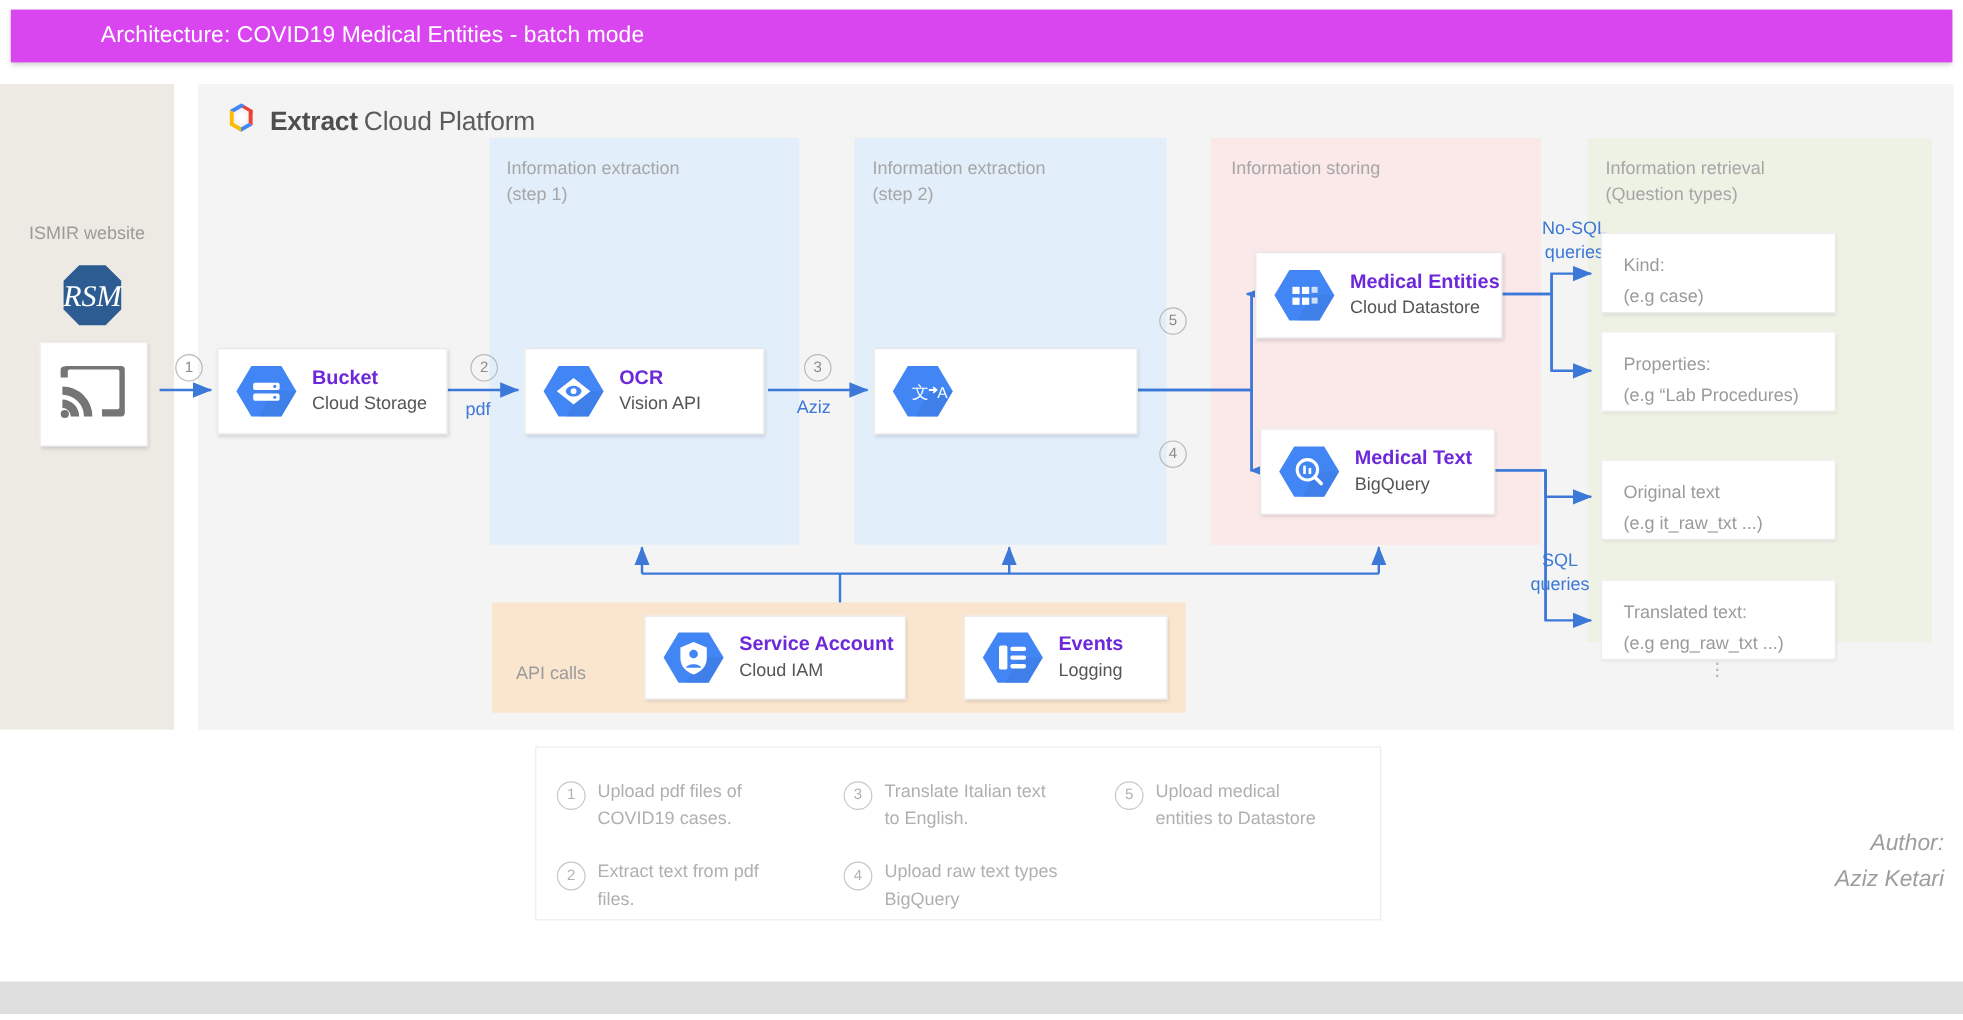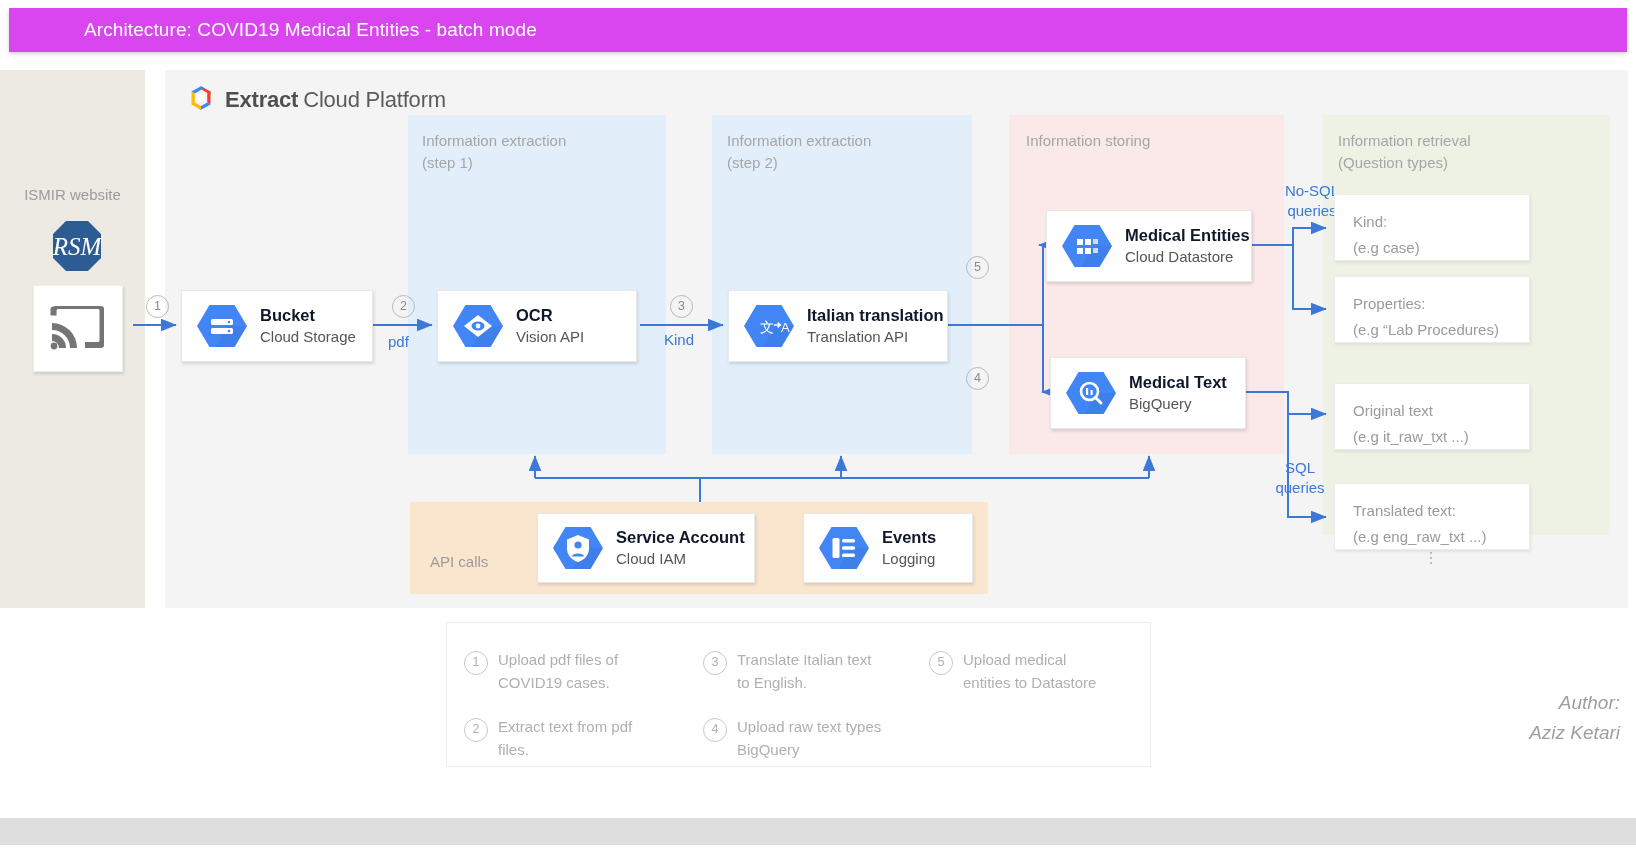--- a/index.html
+++ b/index.html
@@ -52,21 +52,21 @@
     position:absolute;background:#ffffff;
     border:1px solid #e8e8e8;
     box-shadow:1px 2px 3px rgba(0,0,0,.13);
     display:flex;align-items:center;
   }
   .card .hexwrap{
     width:52px;height:52px;flex:0 0 52px;margin-left:14px;
     display:flex;align-items:center;justify-content:center;
   }
   .card .txt{margin-left:12px;}
-  .card .ttl{font-size:16.5px;color:#0f172a;font-weight:bold;line-height:22px;white-space:nowrap;}
+  .card .ttl{font-size:16.5px;color:#6d28d9;font-weight:bold;line-height:22px;white-space:nowrap;}
   .card .sub{font-size:15px;color:#555;line-height:22px;white-space:nowrap;}
   .hexsvg{display:block;}
 
   
   .ismir-label{
     position:absolute;left:0;top:186px;width:145px;text-align:center;
     color:#9b9b9b;font-size:15px;
   }
   .ismir-logo{position:absolute;left:51px;top:219px;width:52px;height:54px;}
   .browser-card{
@@ -244,21 +244,21 @@
     </g>
   </svg>
 
   <div class="stepc" style="left:146px;top:295px;">1</div>
   <div class="stepc" style="left:392px;top:295px;">2</div>
   <div class="stepc" style="left:670px;top:295px;">3</div>
   <div class="stepc" style="left:966px;top:367px;">4</div>
   <div class="stepc" style="left:966px;top:256px;">5</div>
 
   <div class="elabel" style="left:388px;top:332px;">pdf</div>
-  <div class="elabel" style="left:664px;top:330px;">Kind</div>
+  <div class="elabel" style="left:664px;top:330px;">Aziz</div>
   <div class="elabel two" style="left:1258px;top:181px;width:68px;">
     <span>No-SQL</span><br>
     <span>queries</span>
   </div>
   <div class="elabel two" style="left:1236px;top:458px;width:88px;">
     <span>SQL</span><br>
     <span>queries</span>
   </div>
 
   <div class="card" style="left:181px;top:290px;width:190px;height:70px;">
@@ -296,24 +296,20 @@
 
   <div class="card" style="left:728px;top:290px;width:218px;height:70px;">
     <div class="hexwrap">
       <svg class="hexsvg" width="50" height="44" viewBox="0 0 50 44">
         <polygon points="12.5,1 37.5,1 50,22 37.5,43 12.5,43 0,22" fill="#4285f4"></polygon>
         <polygon points="37.5,43 50,22 31,22 19,43" fill="#3b77db" opacity=".45"></polygon>
         <text x="16" y="28" font-size="14" fill="#fff" font-family="&quot;DejaVu Sans&quot;, sans-serif">文</text>
         <path d="M30 21 h6 M33.6 18.6 L36.4 21 L33.6 23.4" stroke="#fff" stroke-width="1.5" fill="none"></path>
         <text x="37" y="28" font-size="13" fill="#fff" font-family="&quot;Liberation Sans&quot;, sans-serif">A</text>
       </svg>
-    </div>
-    <div class="txt">
-      <div class="ttl">Italian translation</div>
-      <div class="sub">Translation API</div>
     </div>
   </div>
 
   <div class="card" style="left:1046px;top:210px;width:204px;height:70px;">
     <div class="hexwrap">
       <svg class="hexsvg" width="50" height="44" viewBox="0 0 50 44">
         <polygon points="12.5,1 37.5,1 50,22 37.5,43 12.5,43 0,22" fill="#4285f4"></polygon>
         <polygon points="37.5,43 50,22 31,22 19,43" fill="#3b77db" opacity=".45"></polygon>
         <rect x="15" y="15" width="6" height="6" fill="#fff"></rect>
         <rect x="23" y="15" width="6" height="6" fill="#fff"></rect>

